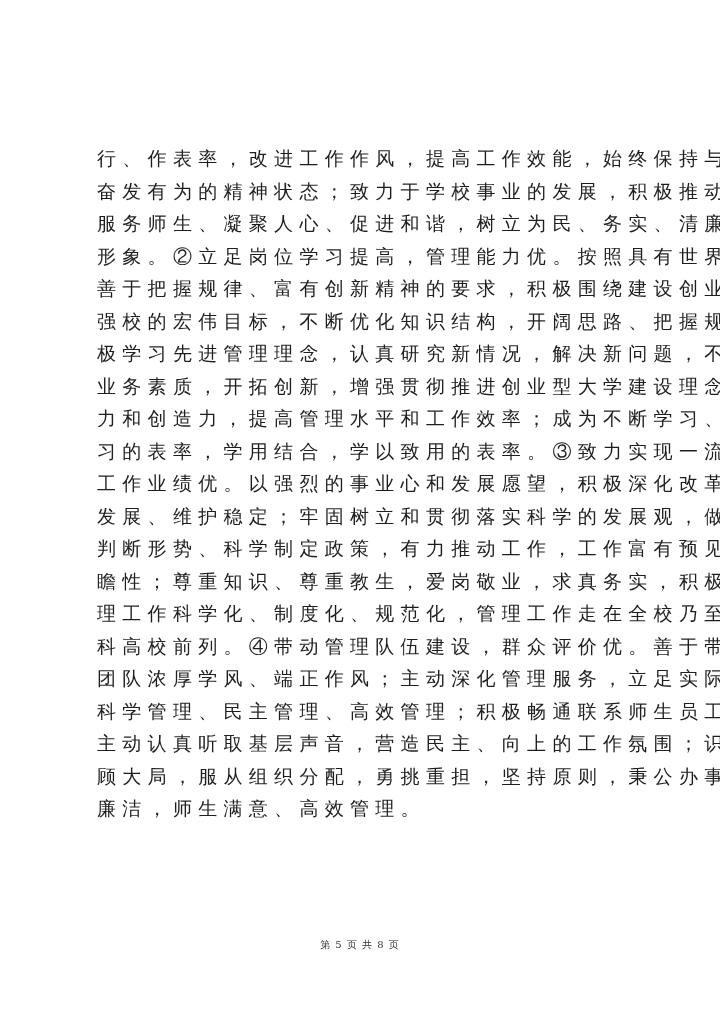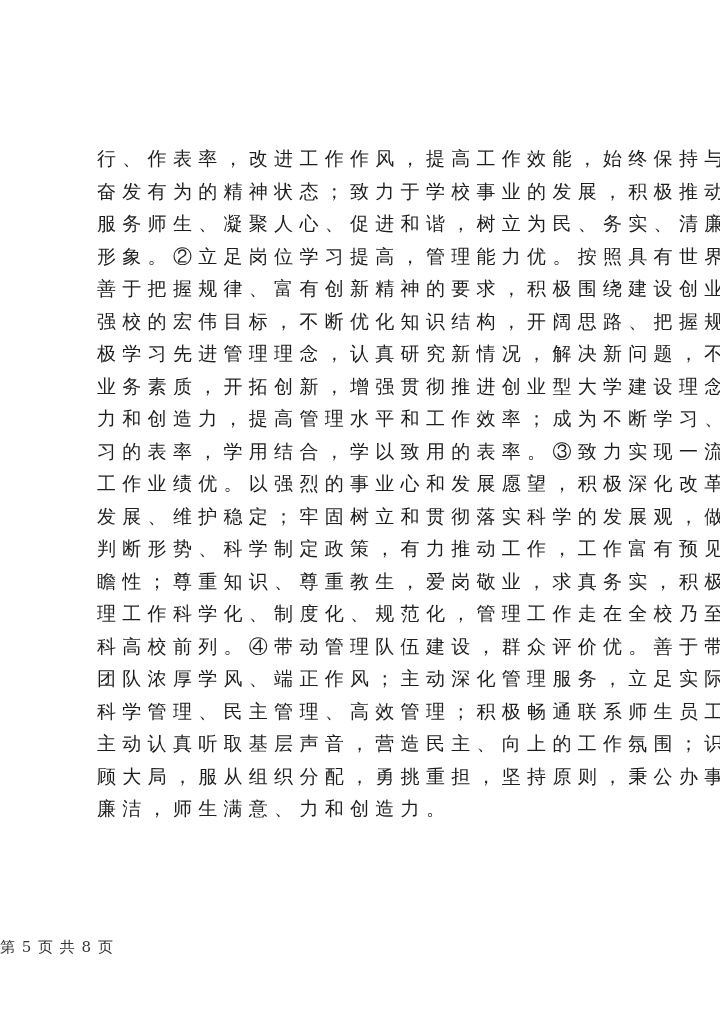--- a/index.html
+++ b/index.html
@@ -36,21 +36,22 @@
       font-size: 19px;
       letter-spacing: 6.3px;
       white-space: nowrap;
       color: #1e1e1e;
     }
     .footer {
       position: absolute;
       left: 0;
       width: 720px;
       top: 938px;
-      font-size: 15px;
+      text-align: center;
+      font-size: 10px;
       color: #333333;
       letter-spacing: 1px;
     }
   </style>
 </head>
 <body>
 
 <div class="page">
   <div class="body-text">
     <span class="line">行、作表率，改进工作作风，提高工作效能，始终保持与时俱进、</span>
@@ -66,17 +67,17 @@
     <span class="line">工作业绩优。以强烈的事业心和发展愿望，积极深化改革、促进</span>
     <span class="line">发展、维护稳定；牢固树立和贯彻落实科学的发展观，做到正确</span>
     <span class="line">判断形势、科学制定政策，有力推动工作，工作富有预见性和前</span>
     <span class="line">瞻性；尊重知识、尊重教生，爱岗敬业，求真务实，积极推进管</span>
     <span class="line">理工作科学化、制度化、规范化，管理工作走在全校乃至全省本</span>
     <span class="line">科高校前列。④带动管理队伍建设，群众评价优。善于带动管理</span>
     <span class="line">团队浓厚学风、端正作风；主动深化管理服务，立足实际，推进</span>
     <span class="line">科学管理、民主管理、高效管理；积极畅通联系师生员工渠道，</span>
     <span class="line">主动认真听取基层声音，营造民主、向上的工作氛围；识大体，</span>
     <span class="line">顾大局，服从组织分配，勇挑重担，坚持原则，秉公办事，清正</span>
-    <span class="line">廉洁，师生满意、力和创造力。</span>
+    <span class="line">廉洁，师生满意、高效管理。</span>
   </div>
 
   <div class="footer">第 5 页  共 8 页</div>
 </div>
 
 </body></html>

